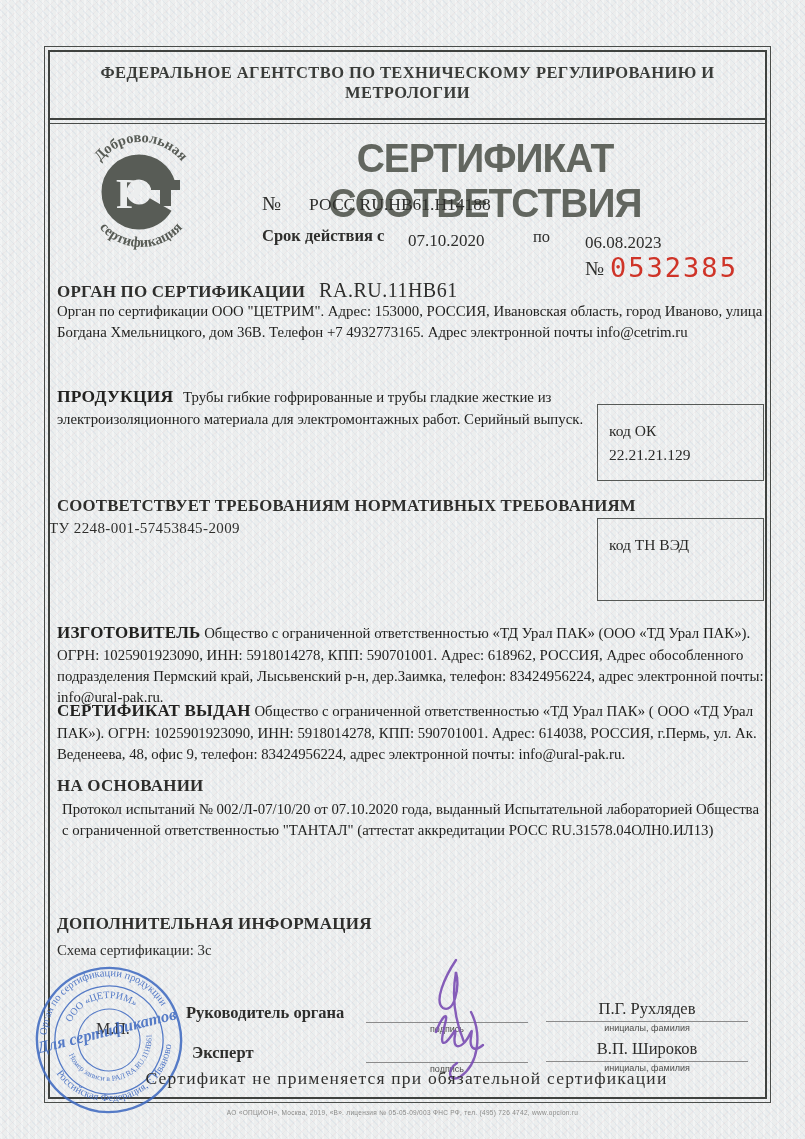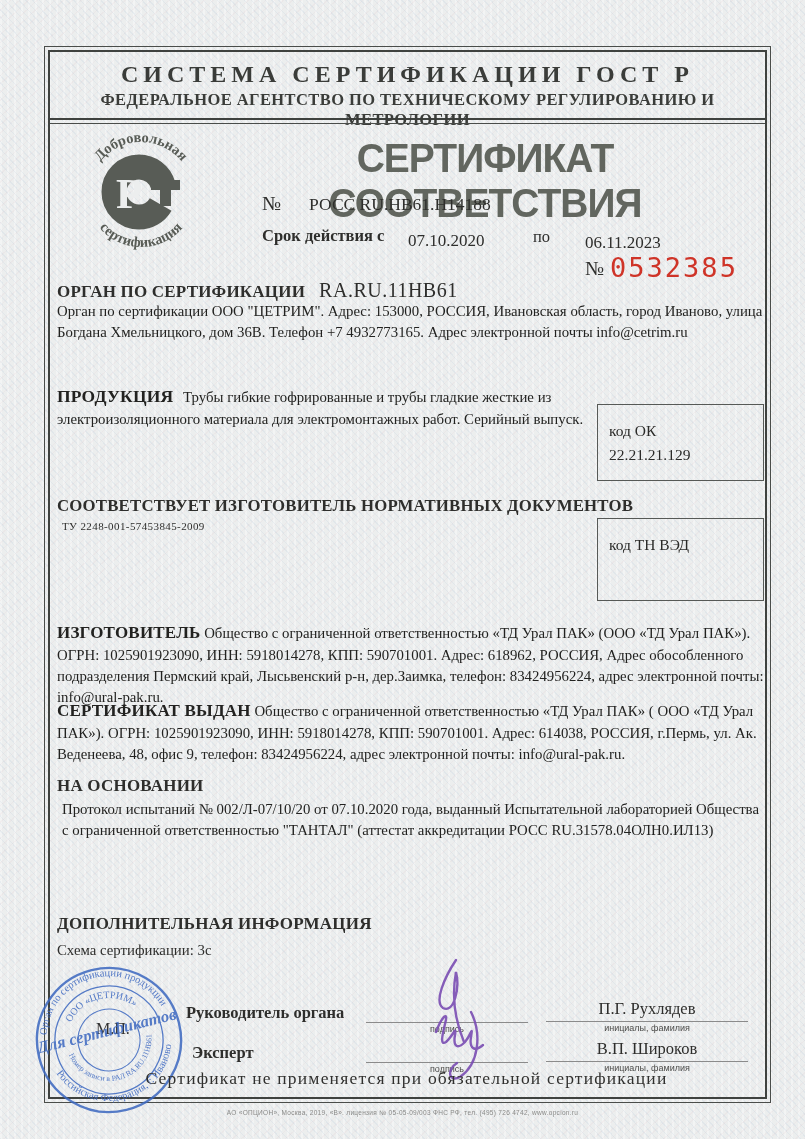--- a/index.html
+++ b/index.html
@@ -39,21 +39,21 @@
   .org-head{left:57px; top:279px;}
   .org-num{font-size:20px; margin-left:14px; letter-spacing:.5px;}
   .org-body{left:57px; top:301px; width:706px;}
   .product{left:57px; top:384px; width:565px;}
   .product .sec-label{font-size:17.5px; margin-right:6px;}
   .codebox{border:1px solid #55585
 5; box-sizing:border-box; padding:14px 11px; font-size:15.5px; line-height:1.55; color:#2a2a28; background:transparent;}
   .code-ok{left:597px; top:404px; width:167px; height:77px; border:1px solid #565956;}
   .code-tn{left:597px; top:518px; width:167px; height:83px; border:1px solid #565956;}
   .conforms-label{left:57px; top:496px; font-size:16.8px;}
-  .conforms-text{left:62px; top:520px; font-size:11px; letter-spacing:.4px;}
+  .conforms-text{left:49px; top:520px; font-size:15px; letter-spacing:.4px;}
   .manufacturer{left:57px; top:621px; width:708px;}
   .issued{left:57px; top:699px; width:708px;}
   .basis-label{left:57px; top:776px;}
   .basis-text{left:62px; top:799px; width:700px; line-height:1.45;}
   .additional-label{left:57px; top:914px;}
   .additional-text{left:57px; top:942px; font-size:14.8px;}
   
   .sig-title1{left:186px; top:1003px; font-weight:bold; font-size:16.5px;}
   .sig-title2{left:192px; top:1043px; font-weight:bold; font-size:16.5px;}
   .sig-slot{text-align:center;}
@@ -72,21 +72,20 @@
   .sig-ink{left:352px; top:952px;}
 </style>
 </head>
 <body>
 
 <div class="page">
 
   <div class="abs frame-outer">
     <div class="frame-inner">
       <div class="header-band">
-        <div class="hdr1">СИСТЕМА СЕРТИФИКАЦИИ ГОСТ Р</div>
         <div class="hdr2">ФЕДЕРАЛЬНОЕ АГЕНТСТВО ПО ТЕХНИЧЕСКОМУ РЕГУЛИРОВАНИЮ И МЕТРОЛОГИИ</div>
       </div>
     </div>
   </div>
 
   <svg class="abs" style="left:66px; top:128px;" width="150" height="128" viewBox="0 0 150 128">
     <defs>
       <path id="logoTop" d="M 23,66 A 52,52 0 0 1 127,66"></path>
       <path id="logoBot" d="M 20,64 A 55,55 0 0 0 130,64"></path>
     </defs>
@@ -106,41 +105,41 @@
 
   <div class="abs doc-title">СЕРТИФИКАТ СООТВЕТСТВИЯ</div>
 
   <div class="abs no-row">
     <span class="no-sign">№</span><span>РОСС RU.НВ61.Н14188</span>
   </div>
 
   <div class="abs validity-label">Срок действия с</div>
   <div class="abs validity-from">07.10.2020</div>
   <div class="abs validity-po">по</div>
-  <div class="abs validity-to">06.11.2023</div>
+  <div class="abs validity-to">06.08.2023</div>
 
   <div class="abs serial">
     <span>№</span><span class="digits">0532385</span>
   </div>
 
   <div class="abs org-head">
     <span class="sec-label">ОРГАН ПО СЕРТИФИКАЦИИ</span><span class="org-num">RA.RU.11НВ61</span>
   </div>
   <div class="abs org-body body-txt">Орган по сертификации ООО "ЦЕТРИМ". Адрес: 153000, РОССИЯ, Ивановская область, город Иваново, улица Богдана Хмельницкого, дом 36В. Телефон +7 4932773165. Адрес электронной почты info@cetrim.ru</div>
 
   <div class="abs product body-txt">
     <span class="sec-label">ПРОДУКЦИЯ</span>
     <span>Трубы гибкие гофрированные и трубы гладкие жесткие из электроизоляционного материала для электромонтажных работ. Серийный выпуск.</span>
   </div>
   <div class="abs code-ok codebox">
     <div>код ОК</div>
     <div>22.21.21.129</div>
   </div>
 
-  <div class="abs conforms-label sec-label">СООТВЕТСТВУЕТ ИЗГОТОВИТЕЛЬ НОРМАТИВНЫХ ДОКУМЕНТОВ</div>
+  <div class="abs conforms-label sec-label">СООТВЕТСТВУЕТ ТРЕБОВАНИЯМ НОРМАТИВНЫХ ТРЕБОВАНИЯМ</div>
   <div class="abs conforms-text">ТУ 2248-001-57453845-2009</div>
   <div class="abs code-tn codebox">
     <div>код ТН ВЭД</div>
   </div>
 
   <div class="abs manufacturer body-txt">
     <span class="sec-label">ИЗГОТОВИТЕЛЬ</span>
     <span>Общество с ограниченной ответственностью «ТД Урал ПАК» (ООО «ТД Урал ПАК»). ОГРН: 1025901923090, ИНН: 5918014278, КПП: 590701001. Адрес: 618962, РОССИЯ, Адрес обособленного подразделения Пермский край, Лысьвенский р-н, дер.Заимка, телефон: 83424956224, адрес электронной почты: info@ural-pak.ru.</span>
   </div>
 

